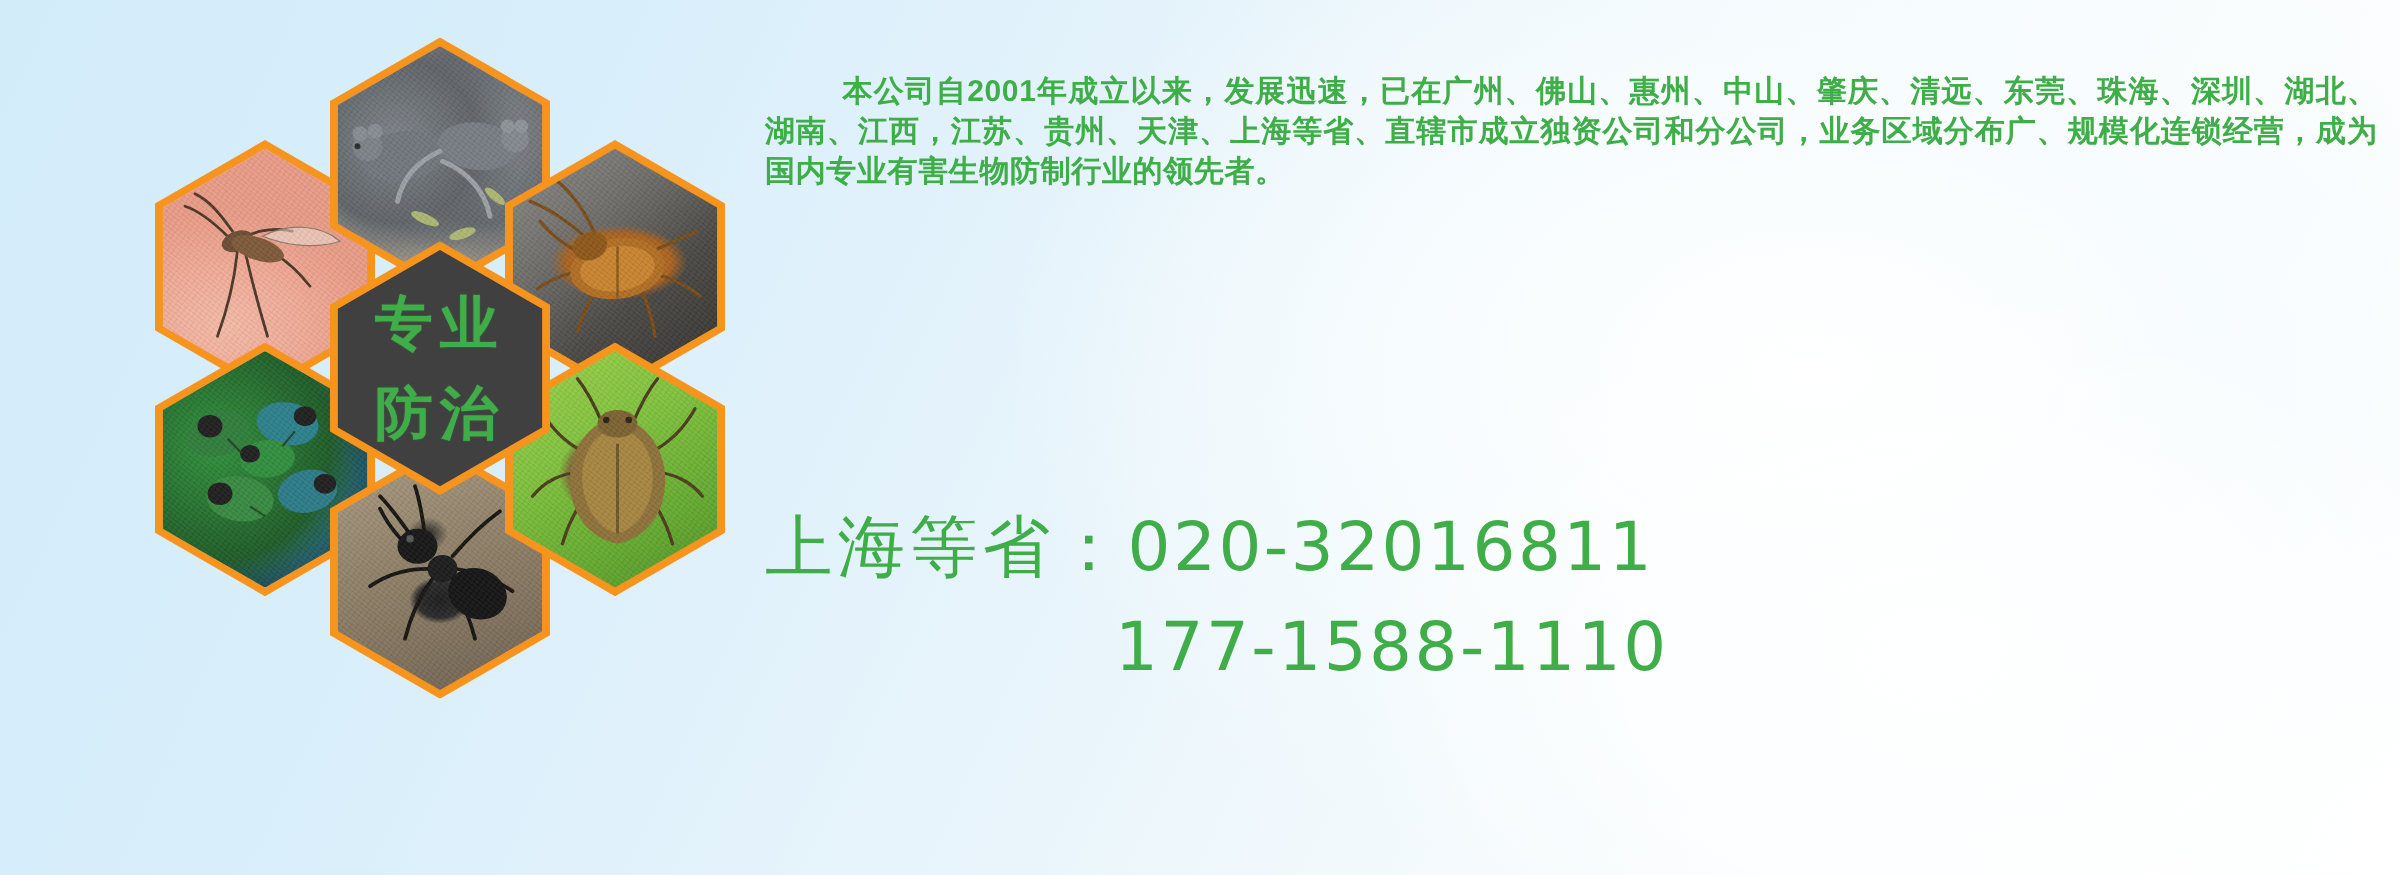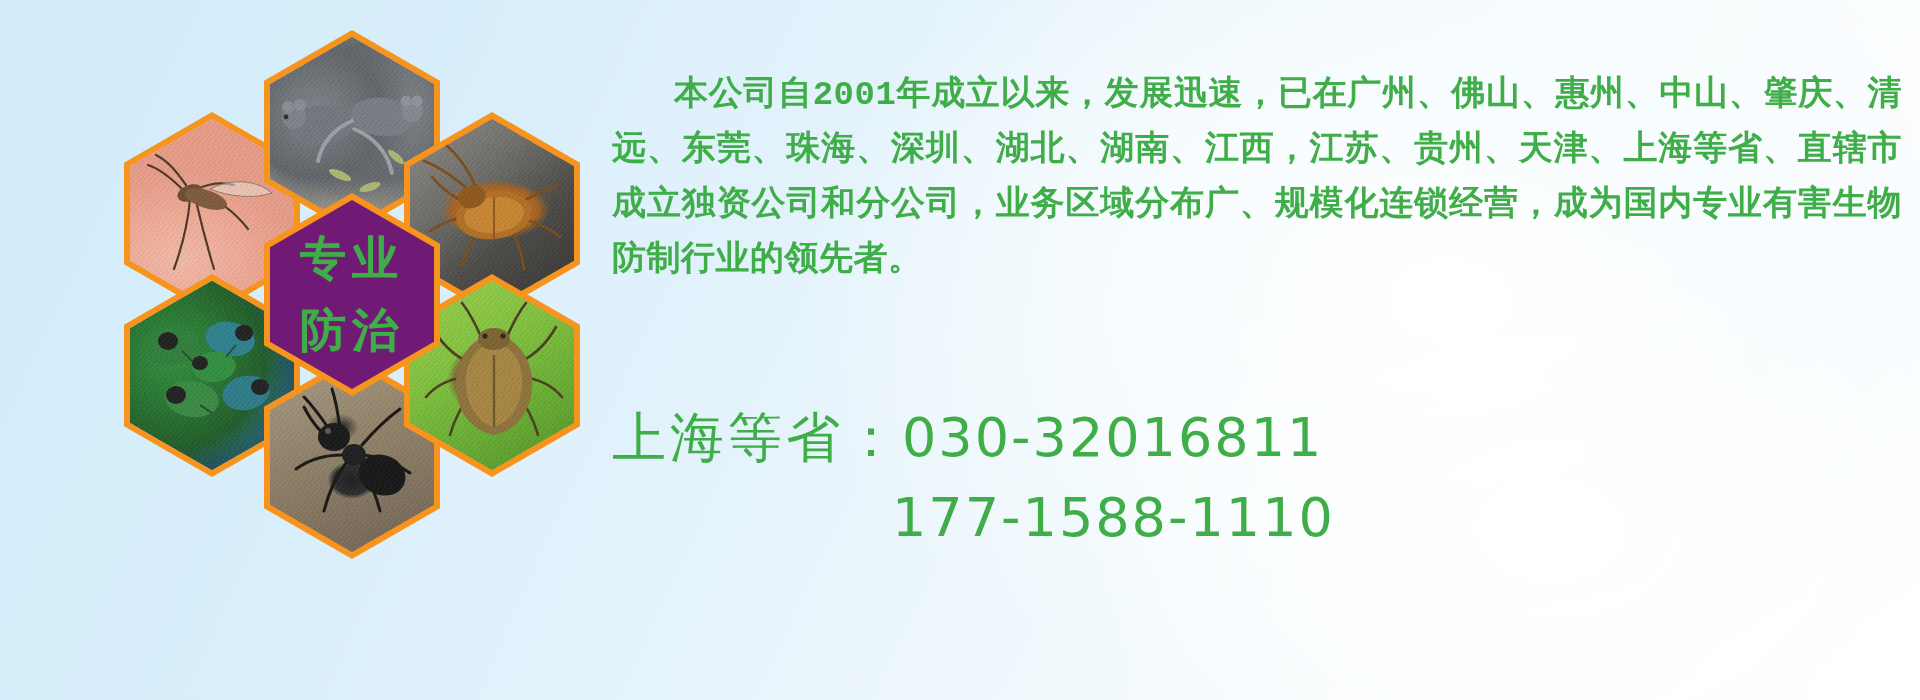--- a/index.html
+++ b/index.html
@@ -38,21 +38,21 @@
 
   
   .h-mosq  {left:36px; top:112px;}
   .h-rat   {left:176px;top:30px;}
   .h-roach {left:316px;top:112px;}
   .h-fly   {left:36px; top:274px;}
   .h-ant   {left:176px;top:356px;}
   .h-stink {left:316px;top:274px;}
   .h-mid   {left:176px;top:193px;}
 
-  .h-mid .inner{background:#701a75;display:flex;align-items:center;justify-content:center;}
+  .h-mid .inner{background:#404040;display:flex;align-items:center;justify-content:center;}
   #mid-text{
     display:flex;flex-direction:column;align-items:center;justify-content:center;
     line-height:1.12;
   }
   #mid-text span{
     font-family:"DejaVu Sans","Liberation Sans",sans-serif;
     font-weight:bold;font-size:46px;color:#3fae49;letter-spacing:6px;
     text-shadow:0 0 1px #3fae49;
   }
   #mid-text span:last-child{margin-top:20px;}
@@ -101,22 +101,22 @@
     opacity:.75;
   }
   .h-mid .inner::after{display:none;}
 
   
   #copy{
     position:absolute;left:612px;top:34px;width:1290px;
   }
   #paragraph{
     color:#3fae49;
-    font-family:Liberation Mono, monospace;
-    font-size:34px;font-weight:bold;line-height:55px;
+    font-family:Liberation Sans, sans-serif;
+    font-size:24px;font-weight:bold;line-height:32px;
     letter-spacing:.5px;text-indent:62px;
     text-align:justify;
   }
   #contact{
     position:absolute;left:612px;top:398px;width:1290px;
     color:#3fae49;
     font-family:"DejaVu Sans","Liberation Sans",sans-serif;
     font-size:54px;line-height:80px;letter-spacing:2px;
   }
   #contact .line1{display:block;}
@@ -277,17 +277,17 @@
       </div>
     </div>
 
   </div>
 
   <div id="copy">
     <p id="paragraph">本公司自2001年成立以来，发展迅速，已在广州、佛山、惠州、中山、肇庆、清远、东莞、珠海、深圳、湖北、湖南、江西，江苏、贵州、天津、上海等省、直辖市成立独资公司和分公司，业务区域分布广、规模化连锁经营，成为国内专业有害生物防制行业的领先者。</p>
   </div>
 
   <div id="contact">
-    <span class="line1"><span class="label">上海等省：</span><span>030-32016811</span></span>
+    <span class="line1"><span class="label">上海等省：</span><span>020-32016811</span></span>
     <span class="line2"><span>177-1588-1110</span></span>
   </div>
 
 </div>
 
 </body></html>

